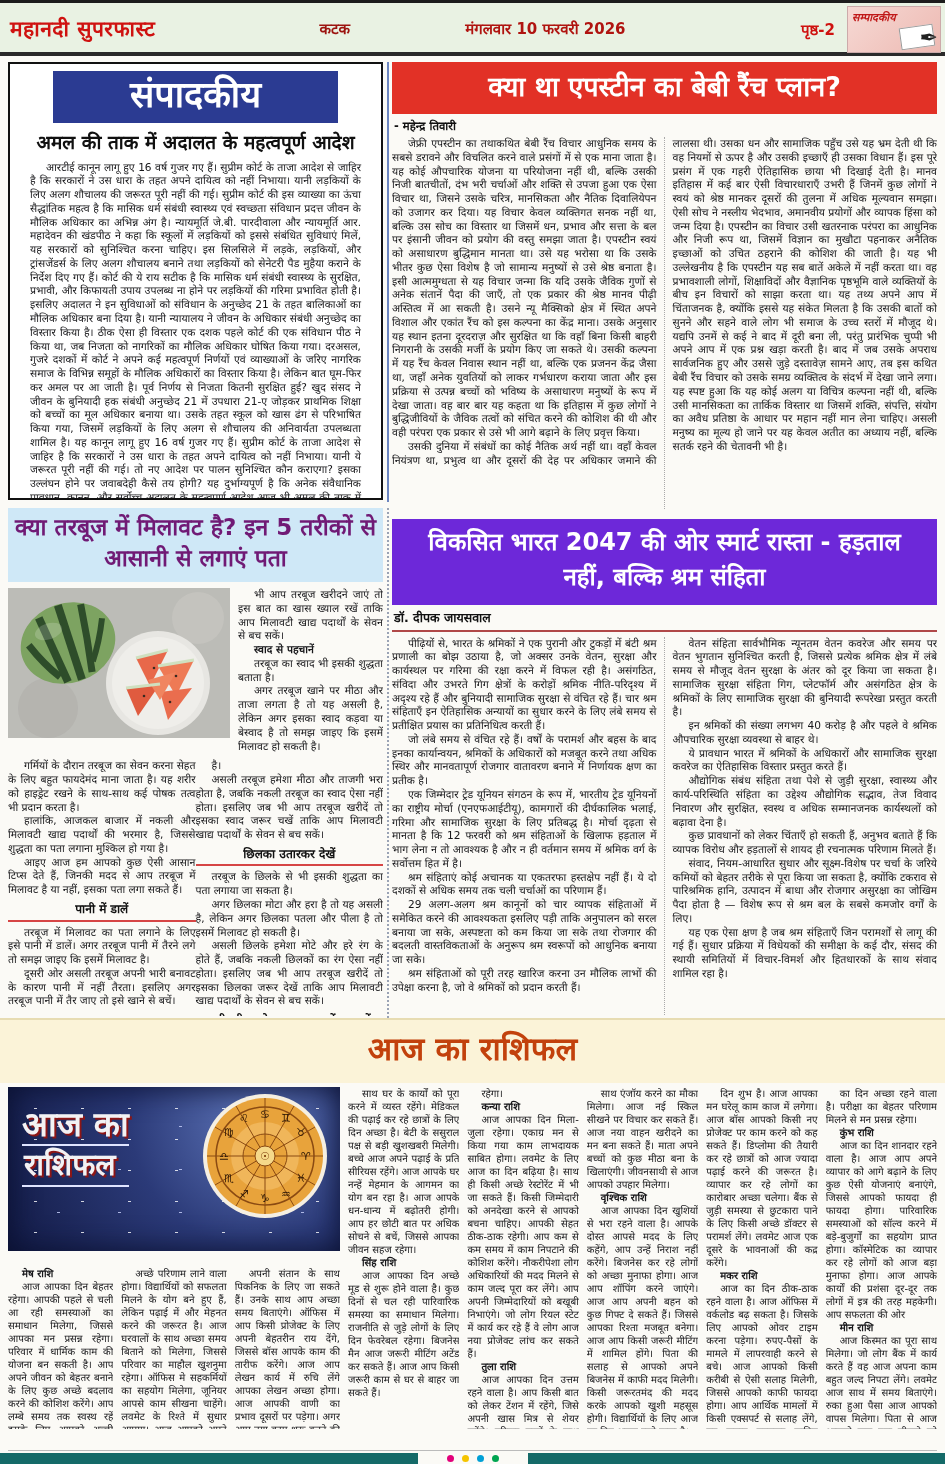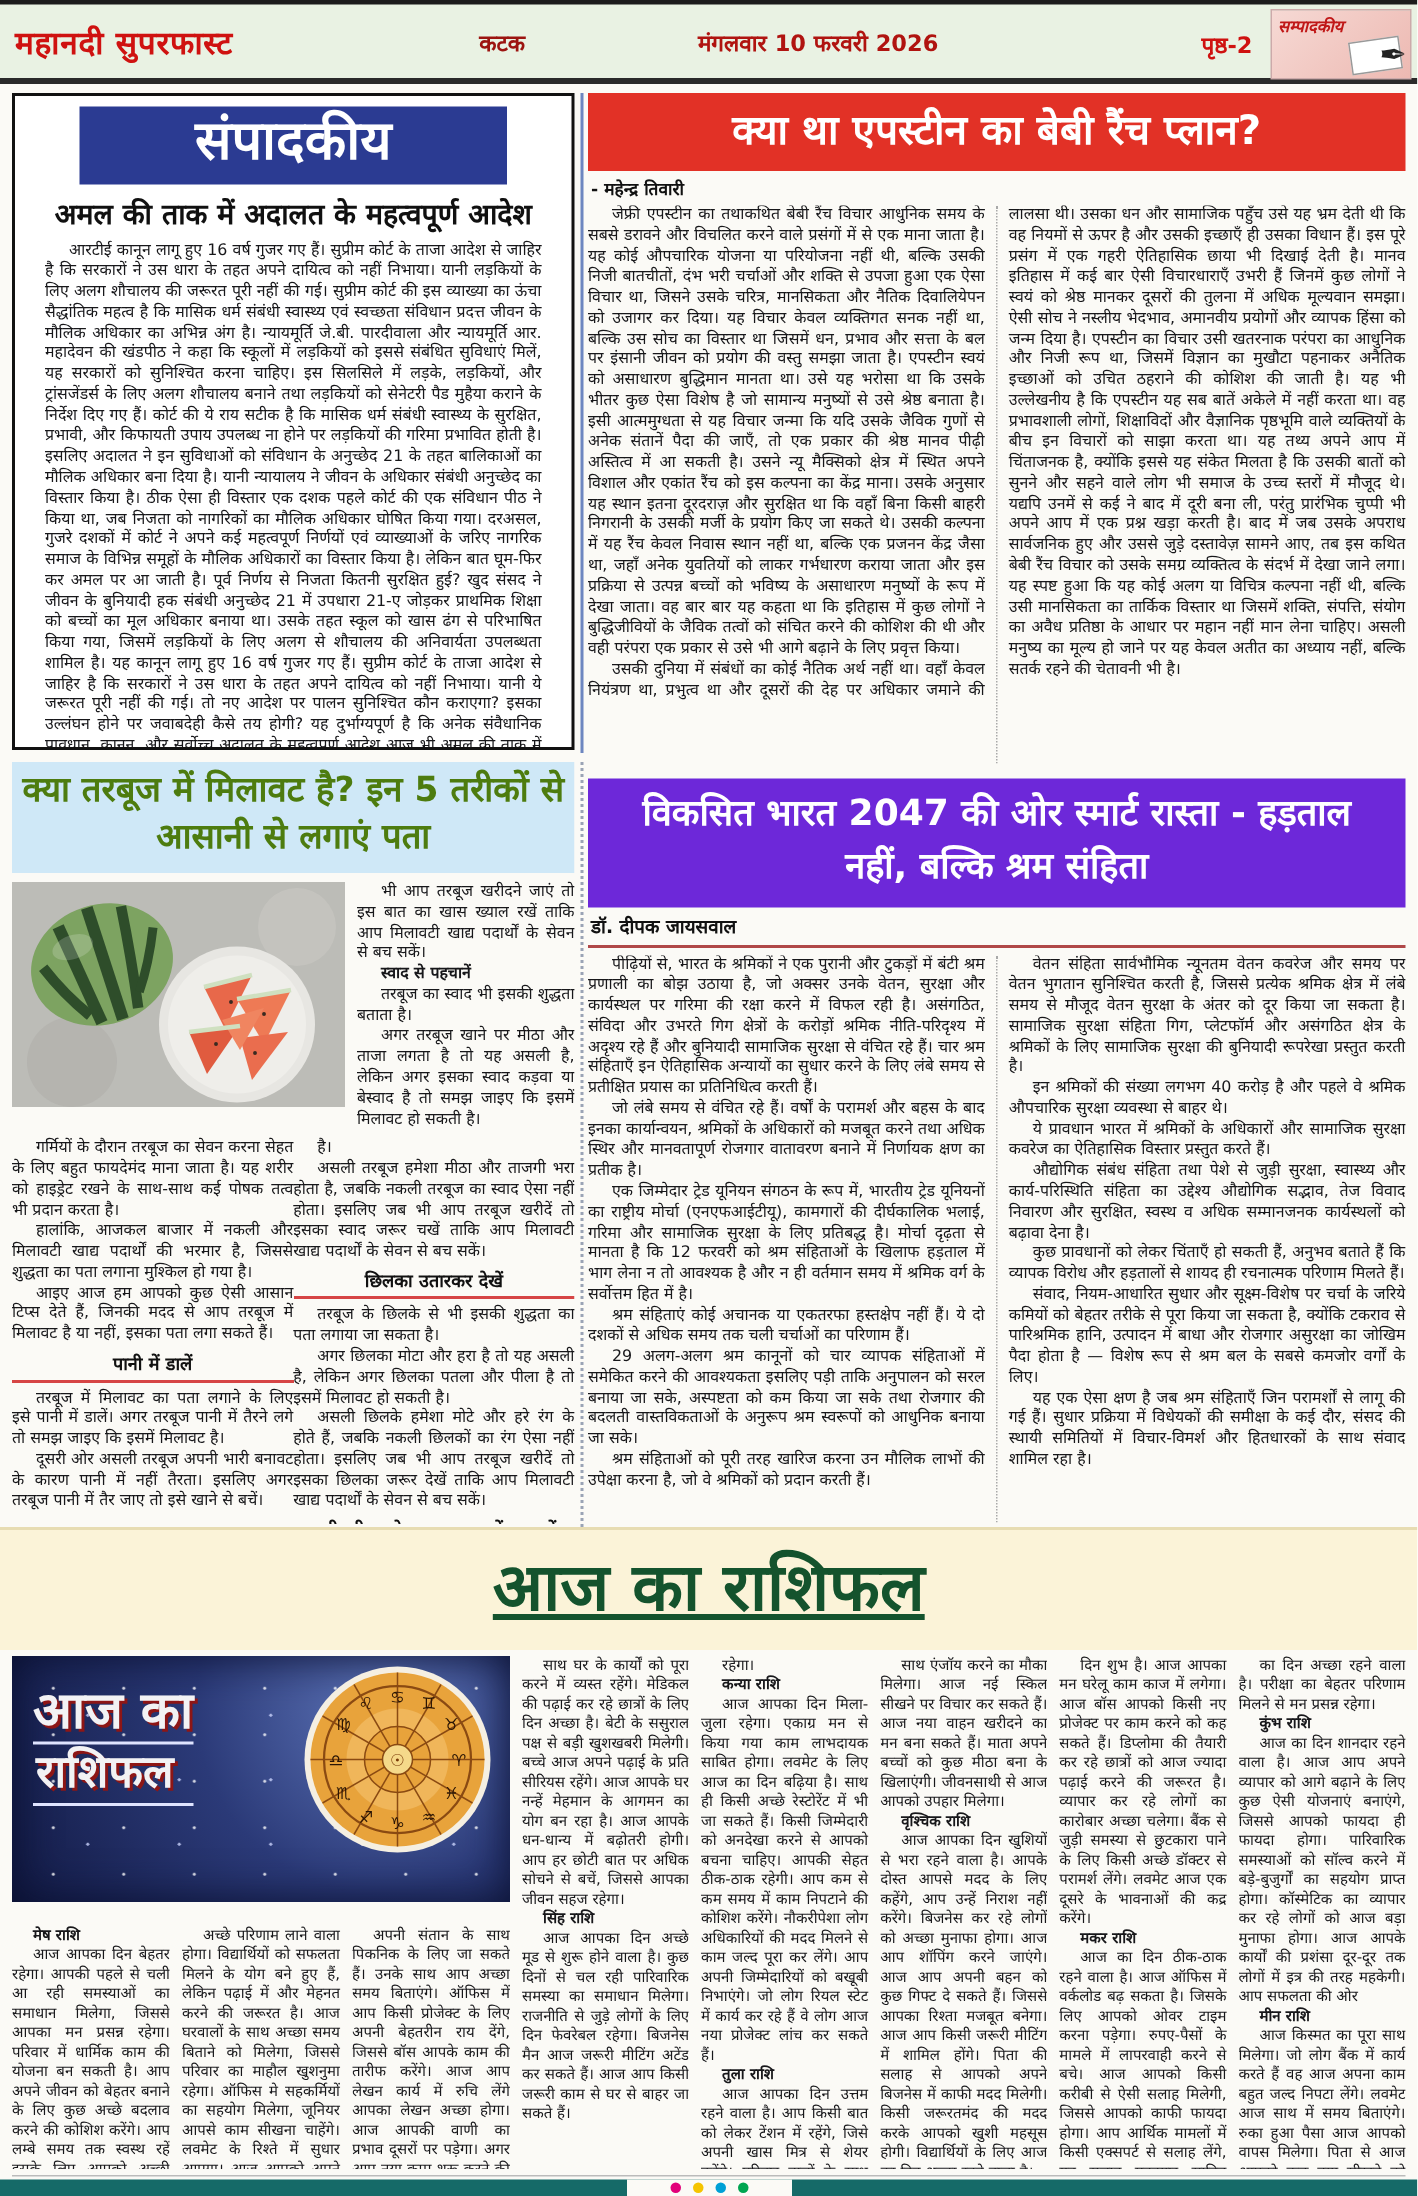--- a/index.html
+++ b/index.html
@@ -28,21 +28,21 @@
 
   
   .editorial-box { border:2px solid #111; background:#fff; height:438px; padding:5px 20px; overflow:hidden; }
   .edit-banner { background:#2b3b92; color:#fff; font-weight:bold; font-size:36px; text-align:center; width:86%; margin:2px auto 6px auto; padding:4px 0 8px 0; line-height:1.1; }
   .edit-head { font-weight:bold; font-size:19px; text-align:center; color:#101010; margin-bottom:6px; }
   .bodytext { font-size:10.6px; line-height:1.3; text-align:justify; color:#17171a; }
   .bodytext p { text-indent:16px; }
 
   
   .melon { margin-top:8px; height:508px; overflow:hidden; }
-  .melon-head { background:#cfe8f7; text-align:center; font-weight:bold; font-size:23px; color:#4d7c0f; padding:4px 2px 8px 2px; line-height:1.35; }
+  .melon-head { background:#cfe8f7; text-align:center; font-weight:bold; font-size:23px; color:#701a75; padding:4px 2px 8px 2px; line-height:1.35; }
   .melon-top { display:flex; gap:8px; margin-top:6px; }
   .melon-img { width:222px; height:150px; flex:none; }
   .melon-intro { flex:1; min-width:0; }
   .melon-cols { display:flex; gap:0; margin-top:6px; }
   .melon-col { flex:1; min-width:0; }
   .subhead { font-weight:bold; text-align:center; font-size:12px; color:#111; border-bottom:2px solid #d64545; padding-bottom:2px; margin:5px 0 4px 0; }
   .boldline { font-weight:bold; text-indent:16px; }
 
   
   .ep-banner { background:#e23126; color:#fff; font-weight:bold; font-size:27px; text-align:center; padding:5px 0 10px 0; }
@@ -51,21 +51,21 @@
   .ep-body { height:372px; overflow:hidden; }
 
   
   .labour { margin-top:10px; }
   .lab-banner { background:#6d28d9; color:#fff; font-weight:bold; font-size:24px; text-align:center; padding:6px 4px 10px 4px; line-height:1.45; }
   .lab-byline { font-weight:bold; font-size:12.5px; color:#111; border-bottom:2px solid #b04848; padding:4px 0 4px 2px; margin-bottom:5px; }
   .lab-body { height:378px; overflow:hidden; }
 
   
   .horo-banner { background:#fbf3d8; border-top:2px solid #e7dcb2; text-align:center; padding:6px 0 14px 0; }
-  .horo-banner span { color:#14532d; font-weight:bold; font-size:44px;text-decoration:underline; }
+  .horo-banner span { color:#c2410c; font-weight:bold; font-size:32px; }
   .horo-body { display:flex; gap:8px; padding:4px 8px 0 8px; height:346px; overflow:hidden; }
   .horo-leftstack { width:332px; flex:none; display:flex; flex-direction:column; }
   .horo-graphic { position:relative; width:332px; height:164px; background:radial-gradient(circle at 75% 20%, #5d74b8 0%, #2b3a78 45%, #131b46 100%); overflow:hidden; flex:none;
       box-shadow:inset 0 0 30px #0a1030; }
   .stars { position:absolute; inset:0; background-image:
       radial-gradient(#fff 1px, transparent 1.4px), radial-gradient(#cdd6ff 1px, transparent 1.3px);
       background-size:47px 31px, 61px 43px; background-position:4px 6px, 20px 18px; opacity:.8; }
   .horo-gtxt { position:absolute; left:14px; top:18px; color:#f2f2f4; font-weight:bold; text-shadow:2px 2px 0 #8d1616; line-height:1.15; }
   .horo-gtxt .l1 { font-size:34px; display:block; }
   .horo-gtxt .l2 { font-size:30px; display:block; border-top:2px solid #dfe4ff; border-bottom:2px solid #dfe4ff; padding:2px 2px; }

